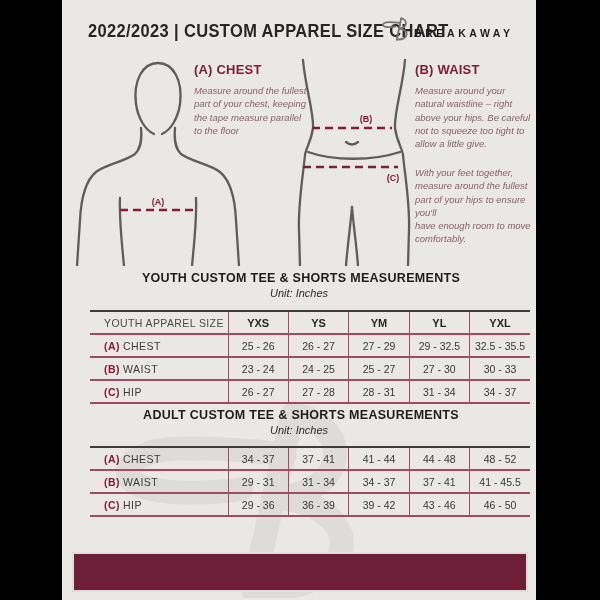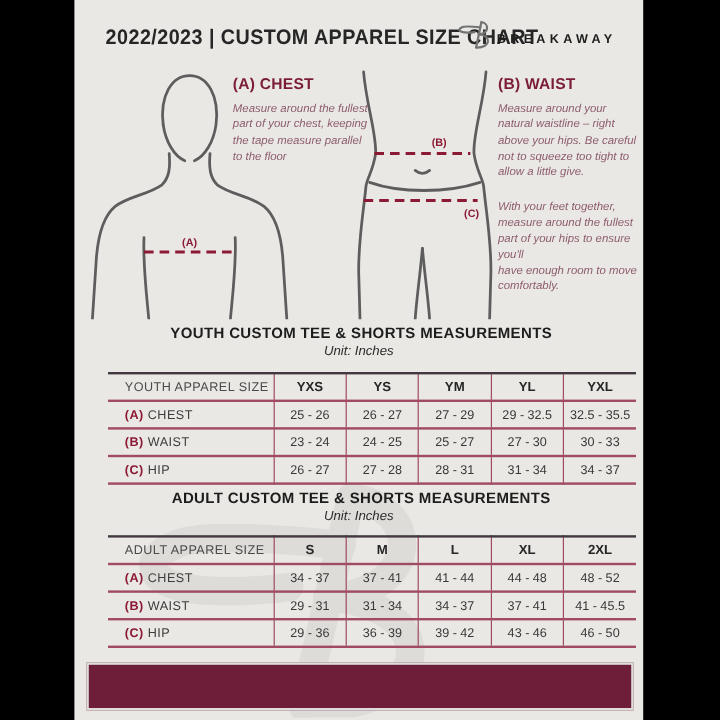--- a/index.html
+++ b/index.html
@@ -172,28 +172,20 @@
     <table class="size-table" style="top:446px">
       <colgroup>
           <col class="c0">
           <col class="cs">
           <col class="cs">
           <col class="cs">
           <col class="cs">
           <col class="cs">
         </colgroup>
       <tbody>
-          <tr class="head">
-        <td class="lbl">ADULT APPAREL SIZE</td>
-        <td>S</td>
-        <td>M</td>
-        <td>L</td>
-        <td>XL</td>
-        <td>2XL</td>
-      </tr>
       <tr>
         <td class="lbl"><span class="pfx">(A)</span> <span class="rowlbl">CHEST</span></td>
         <td>34 - 37</td>
         <td>37 - 41</td>
         <td>41 - 44</td>
         <td>44 - 48</td>
         <td>48 - 52</td>
       </tr>
       <tr>
         <td class="lbl"><span class="pfx">(B)</span> <span class="rowlbl">WAIST</span></td>

